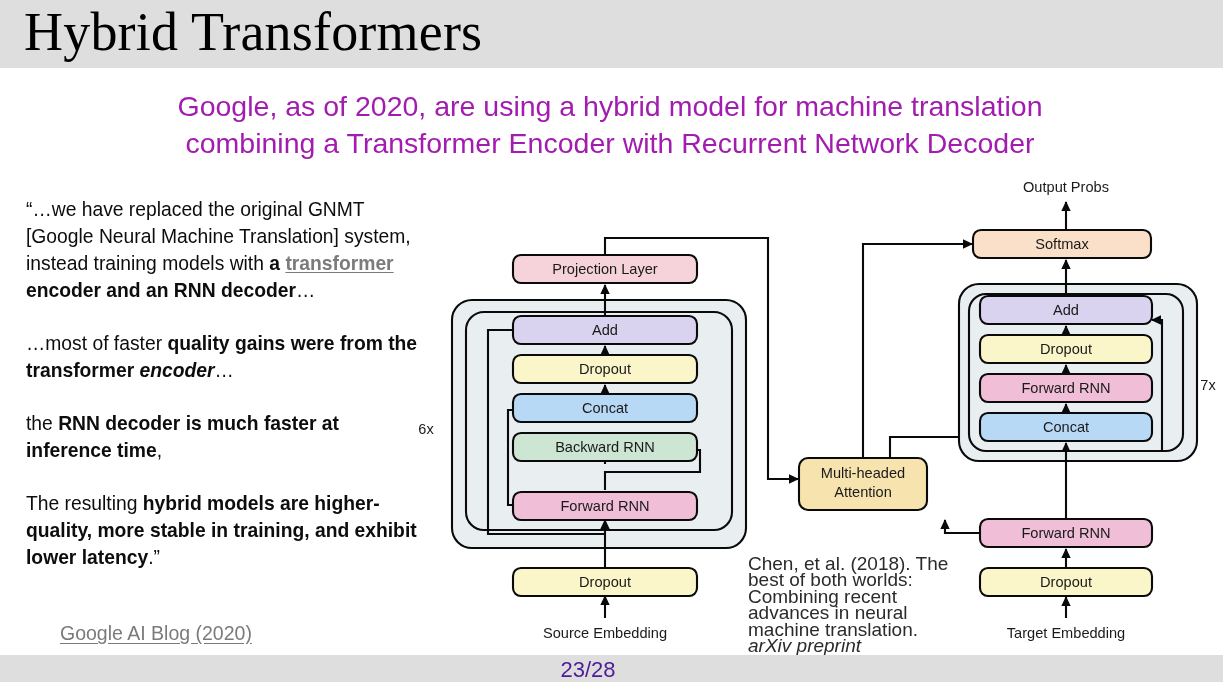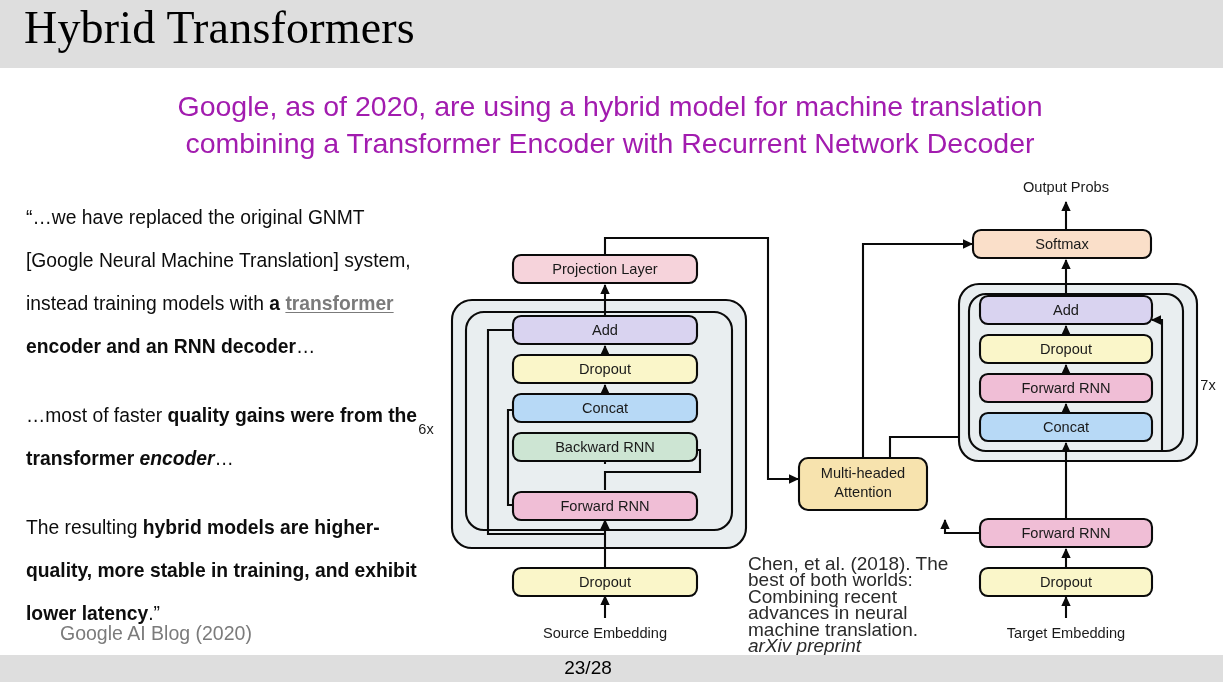--- a/index.html
+++ b/index.html
@@ -27,21 +27,21 @@
     left: 0; top: 0;
     width: 1223px;
     height: 68px;
     background: #dedede;
   }
   .title-text {
     position: absolute;
     left: 24px;
     top: 1px;
     font-family: "Liberation Serif", serif;
-    font-size: 46px;
+    font-size: 54px;
     font-weight: 400;
     color: #000000;
     letter-spacing: 0.2px;
     white-space: nowrap;
   }
 
   
   .subtitle {
     position: absolute;
     left: 60px;
@@ -55,38 +55,39 @@
   }
   .subtitle .ln { display: block; }
 
   
   .quote-col {
     position: absolute;
     left: 26px;
     top: 196px;
     width: 400px;
     font-size: 19.3px;
-    line-height: 43px;
+    line-height: 27px;
     color: #0d0d0d;
   }
   .quote-para { margin: 0 0 26px 0; }
   .quote-para:last-child { margin-bottom: 8px; }
   .b { font-weight: bold; }
   .i { font-style: italic; margin-top: 48px; }
   .lnk {
     color: #7b7b7b;
     text-decoration: underline;
     text-underline-offset: 2px;
   }
   .source-link {
     position: absolute;
     left: 60px;
     top: 622px;
     font-size: 19.5px;
     color: #7b7b7b;
+    text-decoration: underline;
     text-underline-offset: 3px;
     white-space: nowrap;
   }
 
   
   .citation {
     position: absolute;
     left: 748px;
     top: 556px;
     width: 205px;
@@ -104,22 +105,22 @@
     width: 1223px;
     height: 27px;
     background: #dedede;
   }
   .footer-text {
     position: absolute;
     left: 0;
     top: 657px;
     width: 1183px;
     text-align: center;
-    font-size: 19px;
-    color: #000000;
+    font-size: 22px;
+    color: #4c1d95;
   }
   .footer-text span { margin-left: -7px; }
 
   
   .diagram {
     position: absolute;
     left: 400px;
     top: 172px;
     width: 823px;
     height: 480px;
@@ -166,20 +167,21 @@
   <div class="subtitle">
     <span class="ln">Google, as of 2020, are using a hybrid model for machine translation</span>
     <span class="ln">combining a Transformer Encoder with Recurrent Network Decoder</span>
   </div>
 
   <div class="quote-col">
     <p class="quote-para"><span>“…we have replaced the original GNMT [Google Neural Machine Translation] system, instead training models with </span><span class="b">a </span><span class="b lnk">transformer</span><span class="b"> encoder and an RNN decoder</span><span>…</span></p>
 
     <p class="quote-para"><span>…most of faster </span><span class="b">quality gains were from the transformer </span><span class="b i">encoder</span><span>…</span></p>
 
+    <p class="quote-para"><span>the </span><span class="b">RNN decoder is much faster at inference time</span><span>,</span></p>
 
     <p class="quote-para"><span>The resulting </span><span class="b">hybrid models are higher-quality, more stable in training, and exhibit lower latency</span><span>.”</span></p>
   </div>
 
   <div class="source-link">Google AI Blog (2020)</div>
 
   <div class="citation"><span>Chen, et al. (2018). The best of both worlds: Combining recent advances in neural machine translation. </span><span class="i">arXiv preprint arXiv:1804.09849</span><span>.</span></div>
 
   <div class="diagram">
     <svg width="823" height="480" viewBox="0 0 823 480" xmlns="http://www.w3.org/2000/svg">

